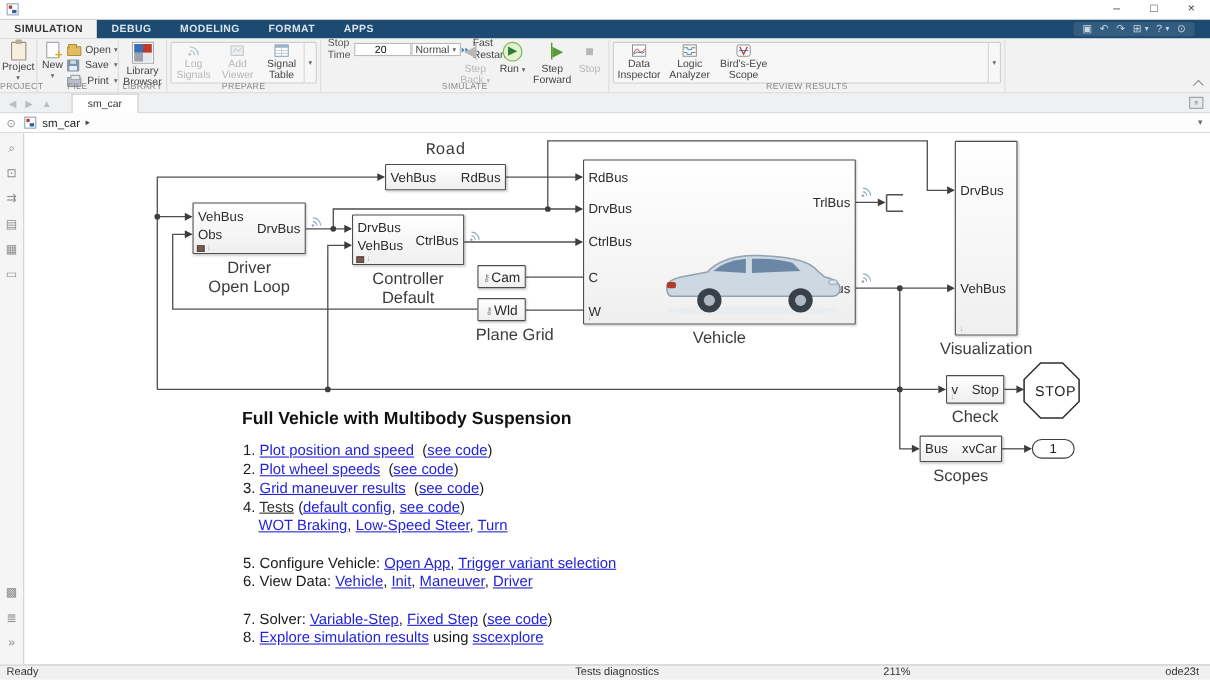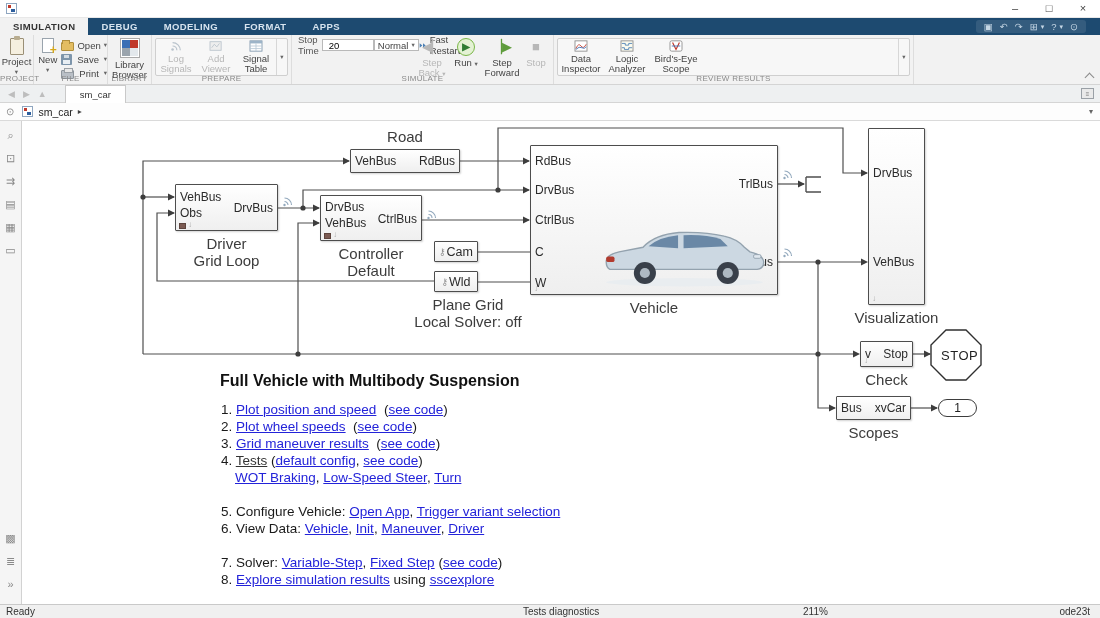--- a/index.html
+++ b/index.html
@@ -236,21 +236,21 @@
           <span class="caret">▾</span>
         </div>
     </div>
     <div class="glabel">PREPARE</div>
   </div>
 
   <div class="rgroup" style="width:262px; display:flex;">
     <div style="width:122px; padding:1px 4px 0 6px; display:flex; flex-direction:row;">
       <div class="smallrow">
         <span style="color:#555">Stop Time</span>
-        <input style="width: 52px; height: 12px; border: 1px solid rgb(185, 185, 185); font-size: 9.5px; padding: 0px 6px; font-family: inherit;" value="20">
+        <input style="width: 52px; height: 12px; border: 1px solid rgb(185, 185, 185); font-size: 9.5px; padding: 0px 18px; font-family: inherit;" value="20">
       </div>
       <div class="smallrow" style="border:1px solid #b9b9b9; background:#fff; width:112px; justify-content:space-between; padding:0 3px;">
         <span>Normal</span>
         <span class="caret">▾</span>
       </div>
       <div class="smallrow">
         <svg width="12" height="9" viewBox="0 0 12 9">
           <path d="M1,1 L5,4.5 L1,8 Z M6,1 L10,4.5 L6,8 Z" fill="#4a7fb5"></path>
         </svg>
         <span>Fast Restart</span>
@@ -405,35 +405,35 @@
         </g>
         <g>
           <circle cx="784.5" cy="135" r="1.2" fill="#93a9bd"></circle>
     <path d="M784.5,131.5 a3.5,3.5 0 0 1 3.5,3.5 M784.5,128 a7,7 0 0 1 7,7" stroke="#93a9bd" fill="none" stroke-width="1.1"></path>
         </g>
       </svg>
       <div class="blk" style="left: 350px; top: 28px; width: 110px; height: 24px;">
         <span class="port" style="left: 4px; top: 5px;">VehBus</span>
         <span class="port" style="right: 4px; top: 5px;">RdBus</span>
       </div>
-      <div class="blklabel" style="left: 295px; top: 7px;">
+      <div class="blklabel" style="left: 295px; top: 7px; font-family: Liberation Mono, monospace;">
         <div>Road</div>
       </div>
       <div class="blk" style="left: 175px; top: 63px; width: 103px; height: 47px;">
         <span class="port" style="left: 4px; top: 6px;">VehBus</span>
         <span class="port" style="left: 4px; top: 22px;">Obs</span>
         <span class="port" style="right: 4px; top: 17px;">DrvBus</span>
         <span class="badge" style="left: 3px; bottom: 1px;">
           <span class="vsq"></span>
           <span>↓</span>
         </span>
       </div>
       <div class="blklabel" style="left: 116.5px; top: 114px;">
         <div>Driver</div>
-        <div>Grid Loop</div>
+        <div>Open Loop</div>
       </div>
       <div class="blk" style="left: 320px; top: 74px; width: 102px; height: 46px;">
         <span class="port" style="left: 4px; top: 5px;">DrvBus</span>
         <span class="port" style="left: 4px; top: 21px;">VehBus</span>
         <span class="port" style="right: 4px; top: 17px;">CtrlBus</span>
         <span class="badge" style="left: 3px; bottom: 1px;">
           <span class="vsq"></span>
           <span>↓</span>
         </span>
       </div>
@@ -442,21 +442,20 @@
         <div>Default</div>
       </div>
       <div class="blk" style="left: 434px; top: 120px; width: 44px; height: 21px;">
         <span class="centerlabel"><span class="linkicon">⚷</span>Cam</span>
       </div>
       <div class="blk" style="left: 434px; top: 150px; width: 44px; height: 21px;">
         <span class="centerlabel"><span class="linkicon">⚷</span>Wld</span>
       </div>
       <div class="blklabel" style="left: 358px; top: 175px;">
         <div>Plane Grid</div>
-        <div>Local Solver: off</div>
       </div>
       <div class="blk" style="left: 530px; top: 24px; width: 248px; height: 150px;">
         <span class="port" style="left: 4px; top: 9px;">RdBus</span>
         <span class="port" style="left: 4px; top: 38px;">DrvBus</span>
         <span class="port" style="left: 4px; top: 68px;">CtrlBus</span>
         <span class="port" style="left: 4px; top: 100px;">C</span>
         <span class="port" style="left: 4px; top: 131px;">W</span>
         <span class="port" style="right: 4px; top: 32px;">TrlBus</span>
         <span class="port" style="right: 4px; top: 110px;">VehBus</span>
         <span class="badge" style="left: 3px; bottom: 1px;">

